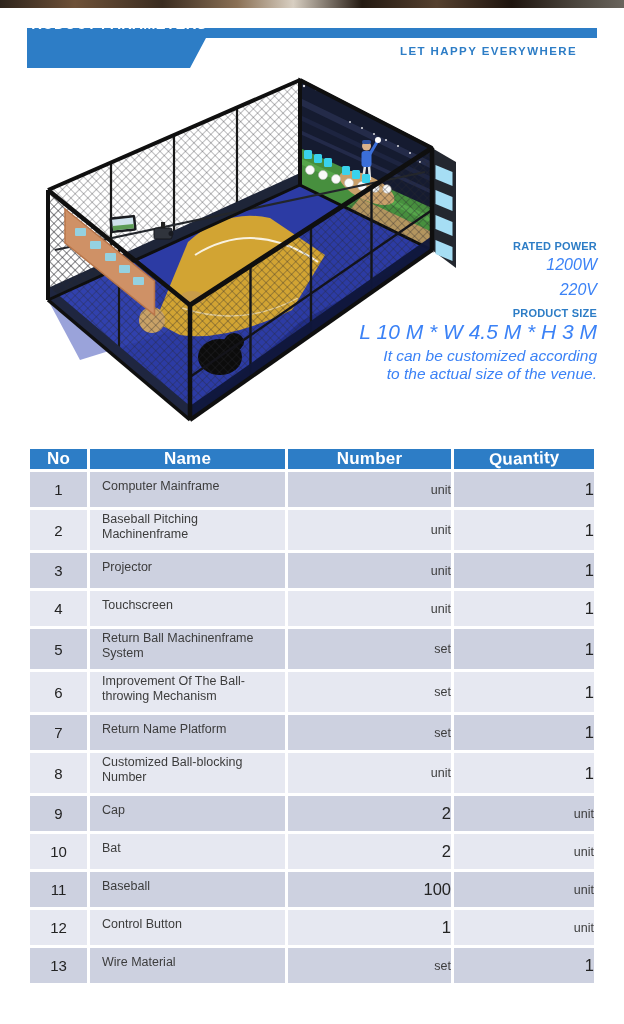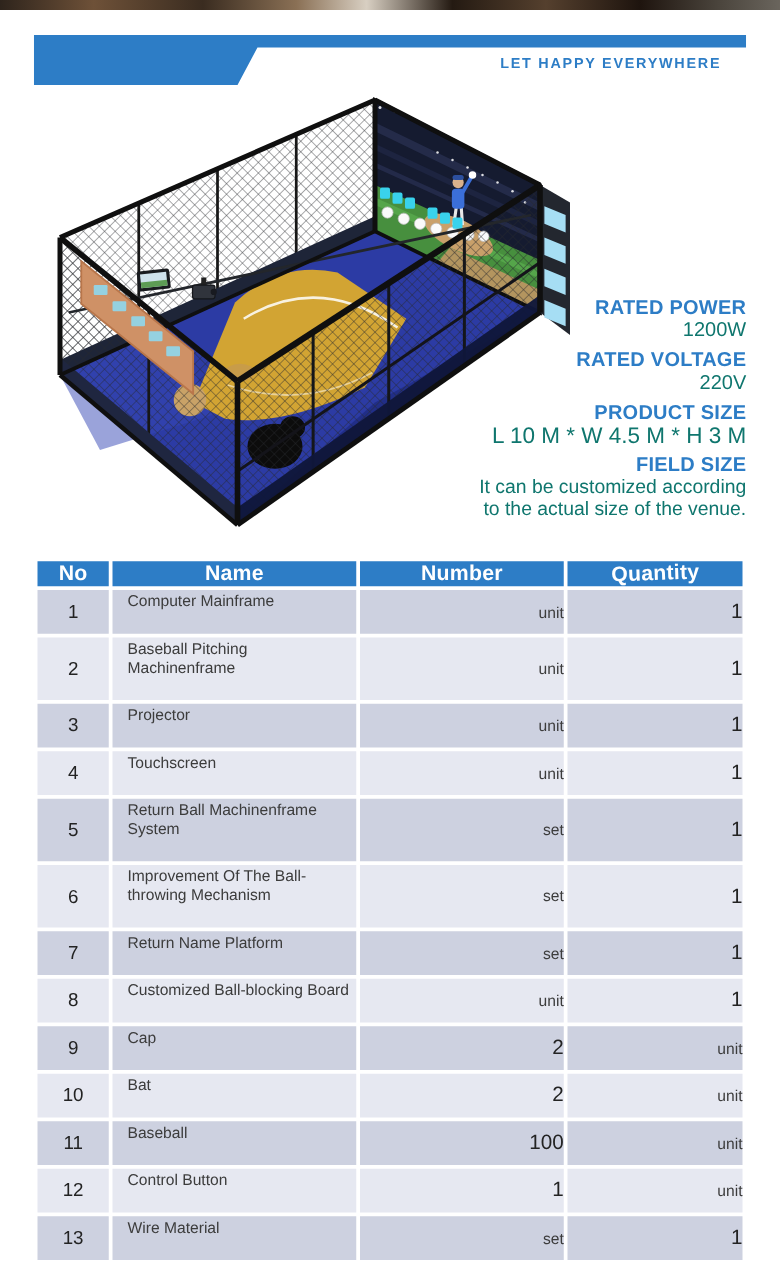--- a/index.html
+++ b/index.html
@@ -32,40 +32,40 @@
   }
   .tagline{
     position:absolute;right:47px;top:45px;color:var(--accent);
     font-size:11.5px;font-weight:600;letter-spacing:1.4px;white-space:nowrap;margin-left:48px;
   }
   
   .cage{position:absolute;left:20px;top:70px;width:450px;height:370px;}
   
   .specs{position:absolute;right:27px;top:238px;width:320px;text-align:right;}
   .spec{margin-bottom:6px;}
-  .spec-label{color:var(--accent);font-weight:bold;font-size:16px;line-height:17px;letter-spacing:.2px;}
-  .spec-value{color:#0f766e;font-size:16px;line-height:19px;white-space:pre-line;}
-  .spec:nth-child(3) .spec-value{font-size:18px;}
+  .spec-label{color:var(--accent);font-weight:bold;font-size:11px;line-height:17px;letter-spacing:.2px;}
+  .spec-value{color:#3b82f6;font-size:16px;line-height:19px;white-space:pre-line;font-style:italic;}
+  .spec:nth-child(3) .spec-value{font-size:21px;}
   .spec:nth-child(4) .spec-value{font-size:15.5px;line-height:18px;}
   
   table.parts{
     position:absolute;left:27px;top:446px;width:570px;
     border-collapse:separate;border-spacing:3px;table-layout:fixed;
   }
   col.c1{width:57px;}col.c2{width:195px;}col.c3{width:163px;}col.c4{width:140px;}
   th{
     background:var(--accent);color:#fff;font-size:17px;font-weight:bold;
     height:17px;text-align:center;vertical-align:middle;letter-spacing:.2px;
   }
   th.skew span{display:inline-block;transform:rotate(-2deg);}
   td{height:35px;vertical-align:middle;color:#232323;}
   tbody tr:nth-child(odd) td{background:var(--row_dark);}
   tbody tr:nth-child(even) td{background:var(--row_light);}
   td.c-no{text-align:center;font-size:15px;}
-  td.c-name{text-align:left;padding:2px 4px 18px 12px;font-size:12.5px;color:#3c3c3c;line-height:15px;}
+  td.c-name{text-align:left;padding:2px 4px 8px 12px;font-size:12.5px;color:#3c3c3c;line-height:15px;}
   td.c-num,td.c-qty{text-align:right;}
   td.big{font-size:16.5px;}
   td.small{font-size:12.5px;color:#3c3c3c;}
 </style>
 </head>
 <body>
 
 <div class="photo-strip"></div>
 
 <div class="banner"></div>
@@ -226,29 +226,27 @@
     </g>
   </svg>
 </div>
 
 <div class="specs">
   <div class="spec">
     <div class="spec-label">RATED POWER</div>
     <div class="spec-value">1200W</div>
   </div>
   <div class="spec">
-    <div class="spec-label">RATED VOLTAGE</div>
     <div class="spec-value">220V</div>
   </div>
   <div class="spec">
     <div class="spec-label">PRODUCT SIZE</div>
     <div class="spec-value">L 10 M * W 4.5 M * H 3 M</div>
   </div>
   <div class="spec">
-    <div class="spec-label">FIELD SIZE</div>
     <div class="spec-value">It can be customized according
 to the actual size of the venue.</div>
   </div>
 </div>
 
 <table class="parts">
   <colgroup>
       <col class="c1">
       <col class="c2">
       <col class="c3">
@@ -300,21 +298,21 @@
         <td class="c-qty big">1</td>
       </tr>
       <tr>
         <td class="c-no">7</td>
         <td class="c-name small">Return Name Platform</td>
         <td class="c-num small">set</td>
         <td class="c-qty big">1</td>
       </tr>
       <tr>
         <td class="c-no">8</td>
-        <td class="c-name small">Customized Ball-blocking Board</td>
+        <td class="c-name small">Customized Ball-blocking Number</td>
         <td class="c-num small">unit</td>
         <td class="c-qty big">1</td>
       </tr>
       <tr>
         <td class="c-no">9</td>
         <td class="c-name small">Cap</td>
         <td class="c-num big">2</td>
         <td class="c-qty small">unit</td>
       </tr>
       <tr>

